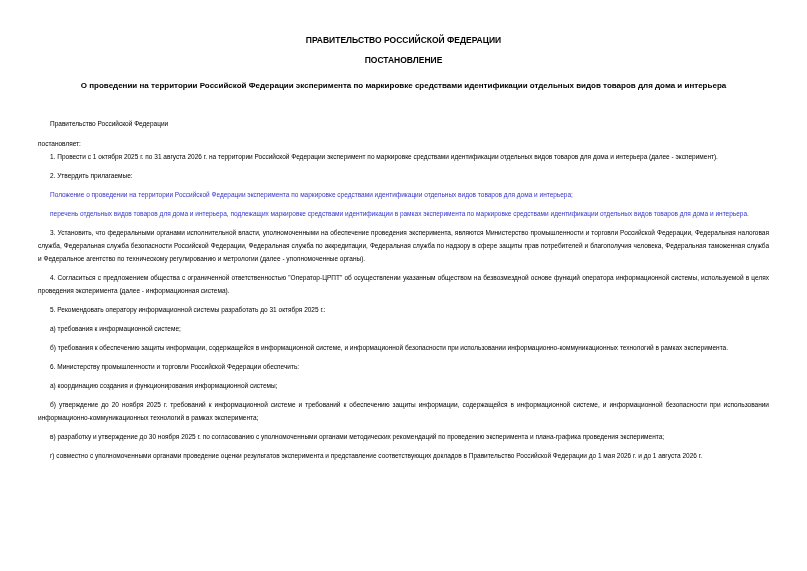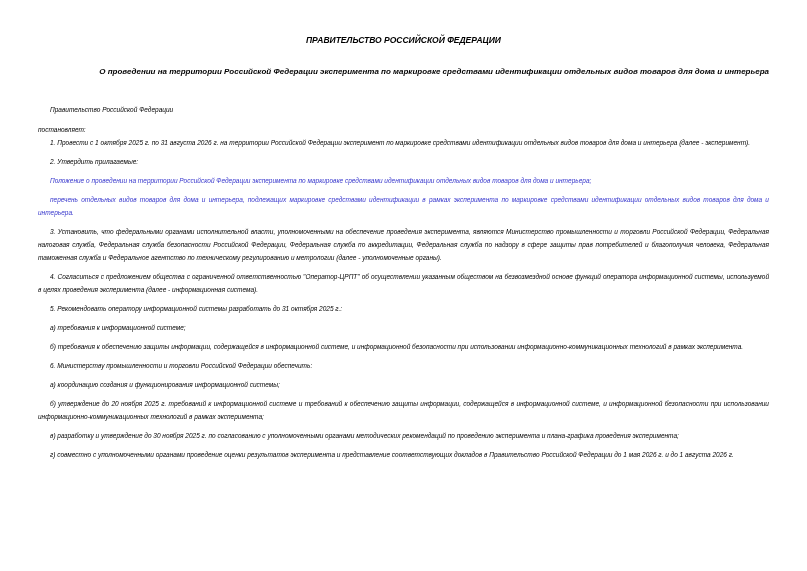--- a/index.html
+++ b/index.html
@@ -7,32 +7,31 @@
   html, body {
     width: 807px; height: 571px;
     background: var(--bg-color);
     color: var(--text-color);
     font-family: "Liberation Sans", "DejaVu Sans", sans-serif;
     overflow: hidden;
   }
   .page {
     width: 807px; height: 451px;
     padding: 35px 38px 0 38px;
-    font-style: italic;
   }
   .doc-heading {
     text-align: center;
     font-weight: bold;
     font-size: 8.5px;
     line-height: 10px;
   }
   .doc-heading + .doc-heading { margin-top: 10px; }
   .doc-title {
-    margin-top: 22px;
-    text-align: right;
+    margin-top: 16px;
+    text-align: center;
     font-weight: bold;
     font-size: 8px;
     line-height: 10px;
     white-space: nowrap;
   }
   .doc-body { margin-top: 26px; }
   .doc-body p {
     font-size: 6.5px;
     line-height: 13px;
     text-align: justify;
@@ -42,20 +41,21 @@
   .doc-body p.first { margin-top: 0; }
   .doc-body p.no-indent { text-indent: 0; text-align: left; margin-top: 7px; }
   .doc-body p.attached { margin-top: 0; }
   .doc-body p.link { color: var(--link-color); cursor: pointer; }
 </style>
 </head>
 <body>
 
 <div class="page">
   <div class="doc-heading">ПРАВИТЕЛЬСТВО РОССИЙСКОЙ ФЕДЕРАЦИИ</div>
+  <div class="doc-heading">ПОСТАНОВЛЕНИЕ</div>
   <div class="doc-title">О проведении на территории Российской Федерации эксперимента по маркировке средствами идентификации отдельных видов товаров для дома и интерьера</div>
 
   <div class="doc-body">
     <p class="first">Правительство Российской Федерации</p>
     <p class="no-indent">постановляет:</p>
     <p class="attached">1. Провести с 1 октября 2025 г. по 31 августа 2026 г. на территории Российской Федерации эксперимент по маркировке средствами идентификации отдельных видов товаров для дома и интерьера (далее - эксперимент).</p>
     <p>2. Утвердить прилагаемые:</p>
     <p class="link">Положение о проведении на территории Российской Федерации эксперимента по маркировке средствами идентификации отдельных видов товаров для дома и интерьера;</p>
     <p class="link">перечень отдельных видов товаров для дома и интерьера, подлежащих маркировке средствами идентификации в рамках эксперимента по маркировке средствами идентификации отдельных видов товаров для дома и интерьера.</p>
     <p>3. Установить, что федеральными органами исполнительной власти, уполномоченными на обеспечение проведения эксперимента, являются Министерство промышленности и торговли Российской Федерации, Федеральная налоговая служба, Федеральная служба безопасности Российской Федерации, Федеральная служба по аккредитации, Федеральная служба по надзору в сфере защиты прав потребителей и благополучия человека, Федеральная таможенная служба и Федеральное агентство по техническому регулированию и метрологии (далее - уполномоченные органы).</p>

